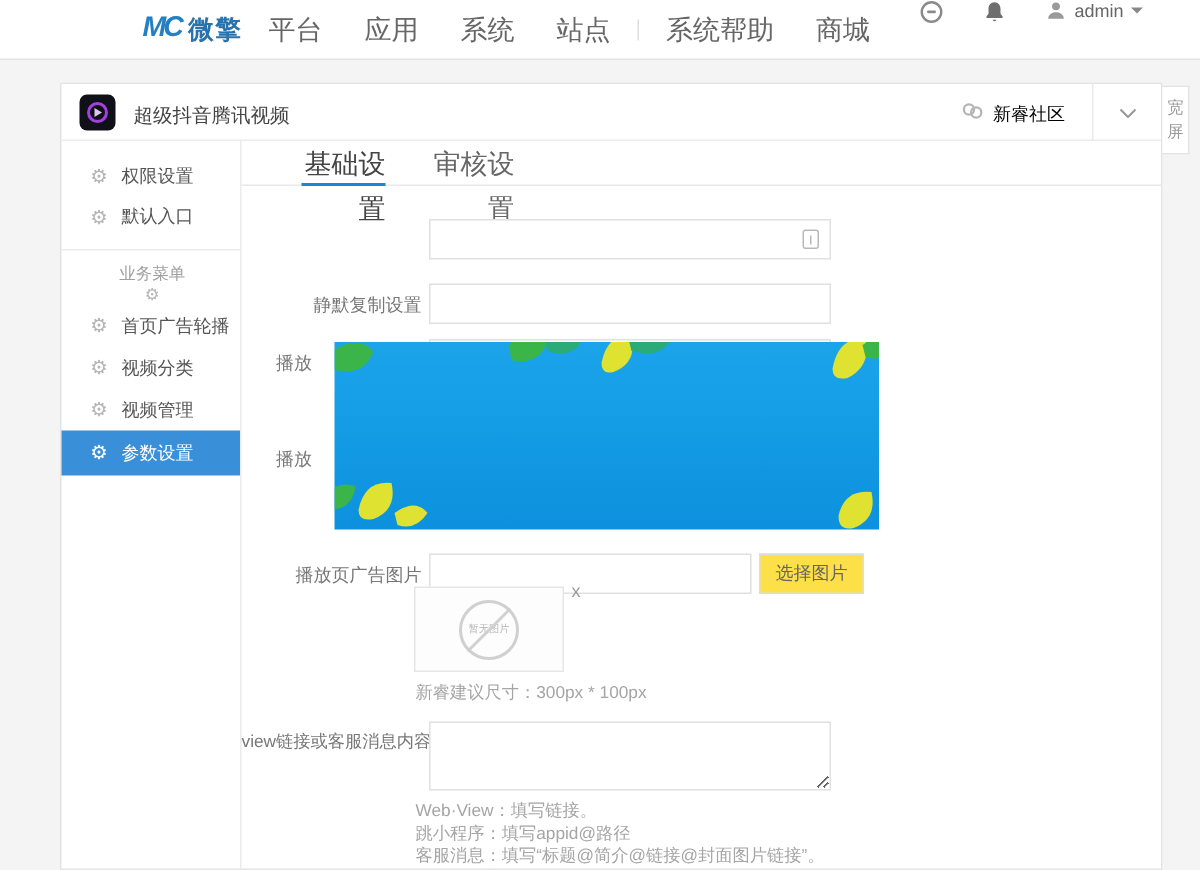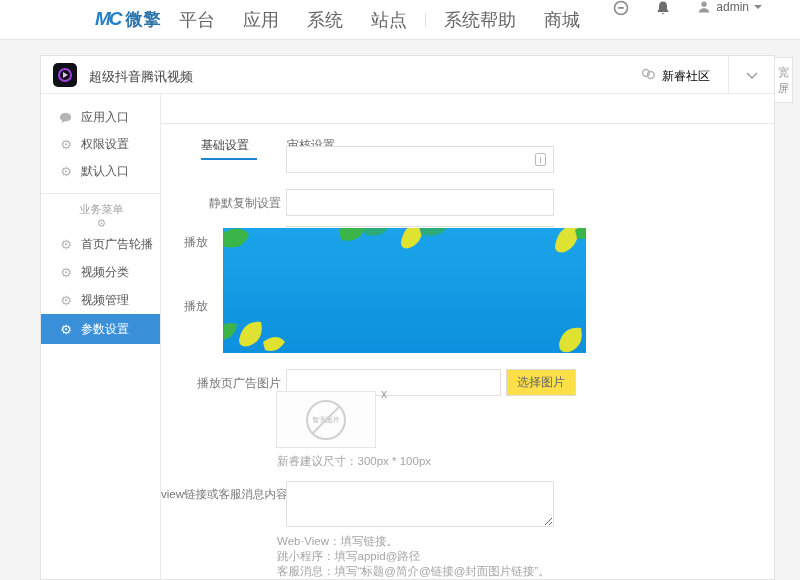--- a/index.html
+++ b/index.html
@@ -37,21 +37,21 @@
   .side-item .gi { color: #b5b5b5; font-size: 13px; width: 14px; text-align: center; }
   .side-divider { height: 1px; background: #ebebeb; margin: 8px 0; }
   .side-section { height: 24px; display: flex; align-items: center; padding: 0 10px 0 12px; color: #a0a0a0; font-size: 11px; justify-content: space-between; flex-direction: column; }
   .side-section .gi { font-size: 11px; color: #b5b5b5; cursor: pointer; }
   .side-item.active { background: #3a8fd9; color: #fff; }
   .side-item.active .gi { color: #fff; }
 
   
   .content { position: absolute; left: 120px; top: 38px; right: 0; bottom: 0; }
   .tabs { position: absolute; top: 0; left: 0; right: 0; height: 30px; border-bottom: 1px solid #e8e8e8; }
-  .tab { position: absolute; top: 0; height: 30px; line-height: 30px; font-size: 12px; color: #444; cursor: pointer; text-align: left; margin-top: 36px; }
+  .tab { position: absolute; top: 0; height: 30px; line-height: 30px; font-size: 18px; color: #444; cursor: pointer; text-align: right; }
   .tab-1 { left: 40px; width: 56px; }
   .tab-2 { left: 126px; width: 56px; color: #666; }
   .tab-1.active { border-bottom: 2px solid #1c86d1; }
 
   .frow { position: absolute; left: 0; }
   .flabel { position: absolute; width: 120px; text-align: right; color: #777; font-size: 12px; top: 6px; left: 0; white-space: nowrap; }
   .flabel.left { text-align: left; left: 23px; width: 100px; }
   .finput { position: absolute; left: 125px; top: 0; width: 268px; height: 27px; border: 1px solid #e0e0e0; background: #fff; padding: 0 20px 0 6px; font-size: 12px; color: #333; outline: none; }
   .finput.short { width: 215px; }
   .addon-ico { position: absolute; left: 374px; top: 7px; width: 11px; height: 13px; border: 1px solid #b9b9b9; border-radius: 2px; cursor: pointer; }
@@ -134,28 +134,20 @@
     </div>
     <div class="dropdown-cell">
       <svg width="12" height="7" viewBox="0 0 12 7">
           <polyline points="1,1 6,6 11,1" fill="none" stroke="#9a9a9a" stroke-width="1.4"></polyline>
         </svg>
     </div>
   </div>
 
   <div class="sidebar">
     <div style="height:10px"></div>
-    <div class="side-item">
-      <span class="gi">
-        <svg width="13" height="12" viewBox="0 0 13 12">
-            <path d="M6.5 1C3.2 1 1 2.8 1 5.2c0 1.4.8 2.6 2 3.4L2.6 11l2.6-1.5c.4.1.9.1 1.3.1 3.3 0 5.5-1.8 5.5-4.3S9.8 1 6.5 1z" fill="#b5b5b5"></path>
-          </svg>
-      </span>
-      <span>应用入口</span>
-    </div>
     <div class="side-item">
       <span class="gi">⚙</span>
       <span>权限设置</span>
     </div>
     <div class="side-item">
       <span class="gi">⚙</span>
       <span>默认入口</span>
     </div>
     <div class="side-divider"></div>
     <div class="side-section">

